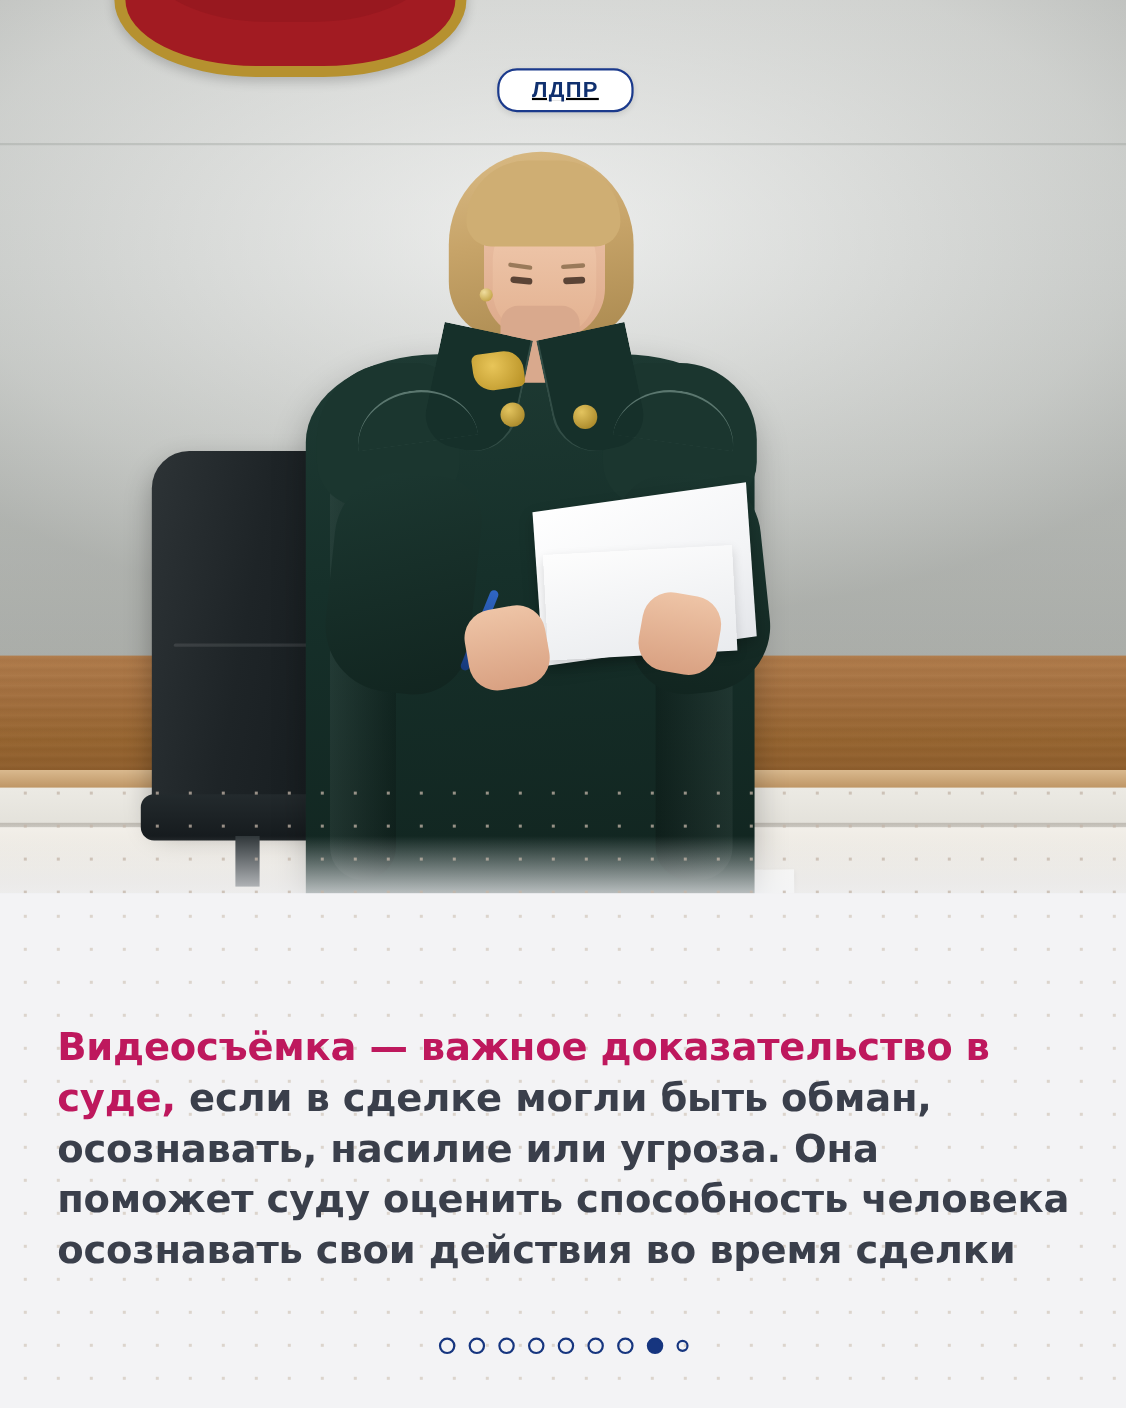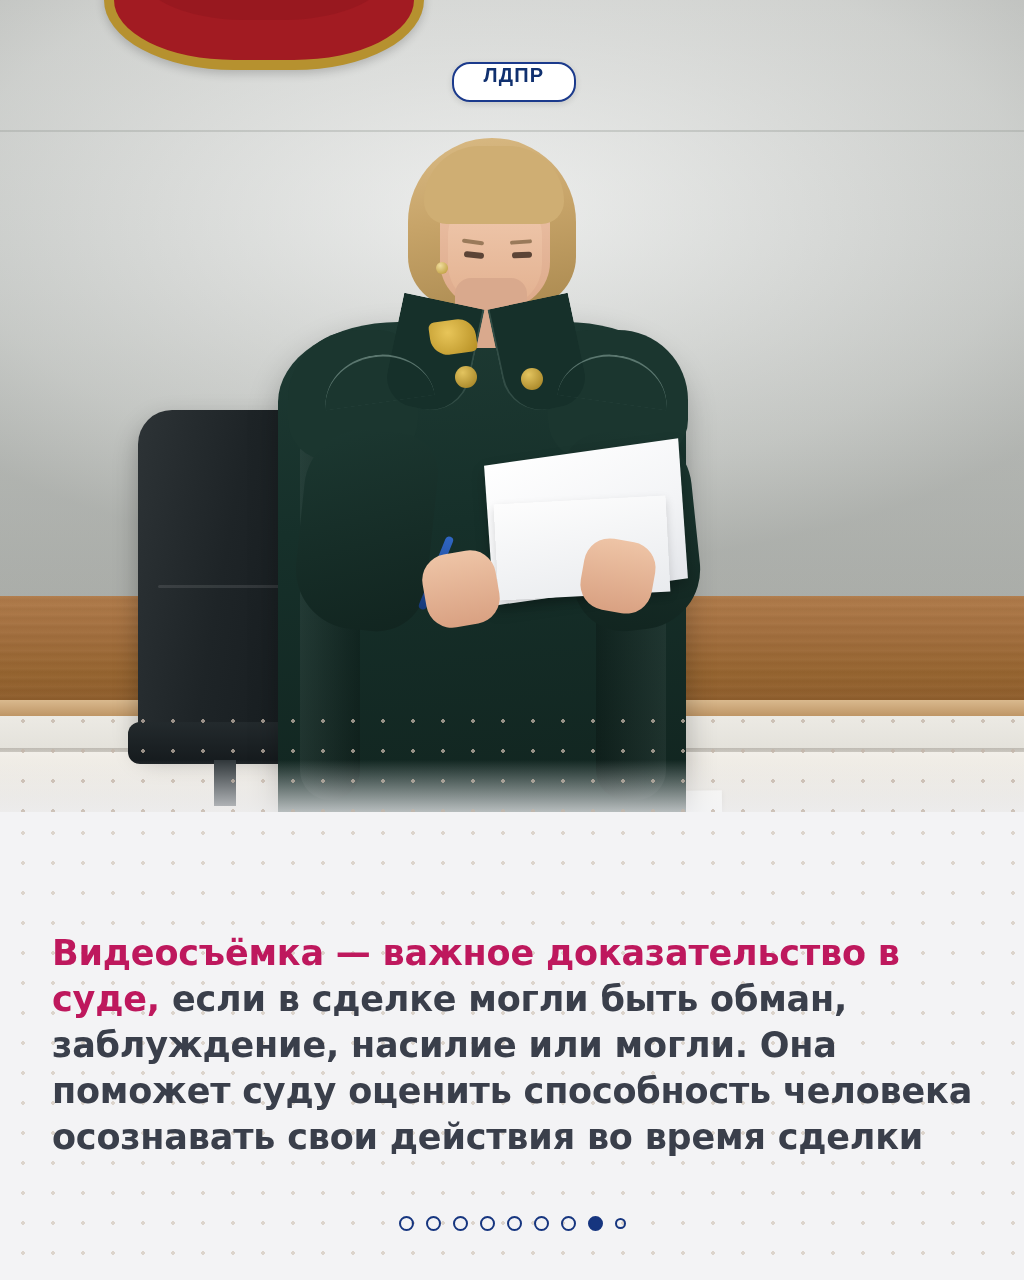--- a/index.html
+++ b/index.html
@@ -339,22 +339,23 @@
   }
 
   
   .badge {
     position: absolute;
     left: 452px; top: 62px;
     width: 120px; height: 36px;
     background: #ffffff;
     border: 2px solid #1b3a8c;
     border-radius: 18px;
-    display: flex; align-items: flex-start; justify-content: center;
+    display: flex; align-items: center; justify-content: center;
     box-shadow: 0 2px 6px rgba(0,0,0,0.12);
+    text-decoration: underline;
   }
   .badge-text {
     color: #10306f;
     font-weight: 700;
     font-size: 20px;
     letter-spacing: 1.2px;
     font-family: "Liberation Sans", sans-serif;
   }
 
   
@@ -464,21 +465,21 @@
   <div class="panel-bg"></div>
   <div class="panel-dots"></div>
 
   <div class="badge">
     <span class="badge-text">ЛДПР</span>
   </div>
 
   <div class="caption">
     <span class="hl">Видеосъёмка — важное доказательство</span>
     <span class="hl">в суде,</span>
-    <span>если в сделке могли быть обман, заблуждение, насилие или могли. Она поможет суду оценить способность человека осознавать свои действия во время сделки</span>
+    <span>если в сделке могли быть обман, осознавать, насилие или угроза. Она поможет суду оценить способность человека осознавать свои действия во время сделки</span>
   </div>
 
   <div class="pager">
     <div class="pg"></div>
     <div class="pg"></div>
     <div class="pg"></div>
     <div class="pg"></div>
     <div class="pg"></div>
     <div class="pg"></div>
     <div class="pg"></div>

